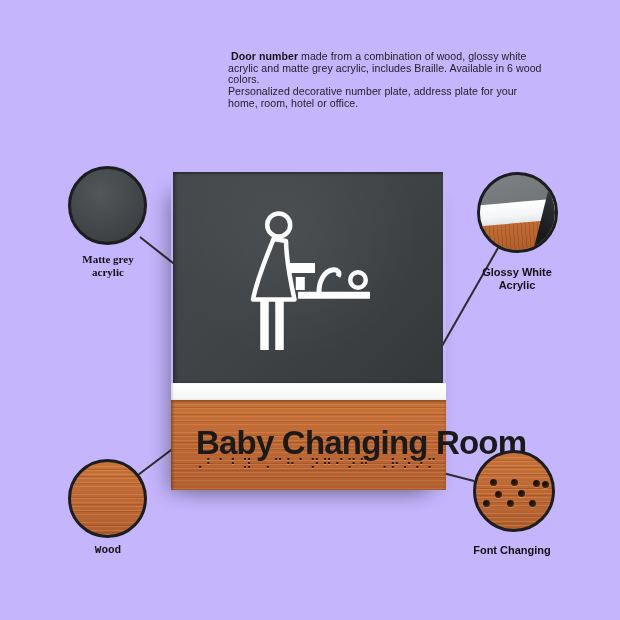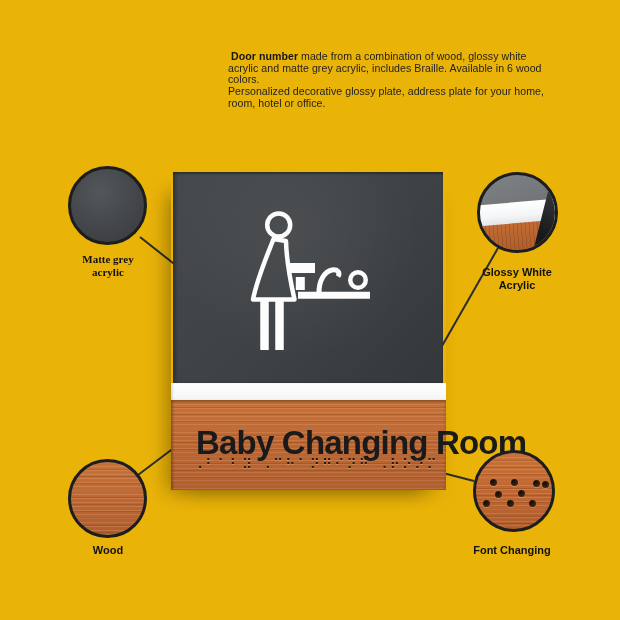--- a/index.html
+++ b/index.html
@@ -1,17 +1,17 @@
 <!DOCTYPE html>
 <html><head>
 <meta charset="utf-8">
 <style>
   html,body{margin:0;padding:0;background:#fff;}
   .canvas{
-    position:relative;width:620px;height:620px;background:#eab308;overflow:hidden;
+    position:relative;width:620px;height:620px;background:#c4b5fd;overflow:hidden;
     font-family:"Liberation Sans",sans-serif;color:#1e1e1e;
   }
   
   .desc{position:absolute;left:228px;top:51px;width:318px;font-size:10.6px;line-height:11.7px;color:#1f1f1f;letter-spacing:0.05px;}
   .desc p{margin:0;}
   .desc .p1{text-indent:3px;}
   .desc b{font-weight:bold;color:#161616;}
   
   .lines{position:absolute;left:0;top:0;width:620px;height:620px;z-index:1;pointer-events:none;}
   
@@ -41,21 +41,21 @@
   .bdot{position:absolute;width:7px;height:7px;border-radius:50%;
     background:radial-gradient(circle at 35% 30%,#120b06 0%,#33200f 55%,#54301a 100%);
     box-shadow:0 1px 1px rgba(255,235,210,0.28);}
   .bd1{left:13.5px;top:25.5px;} .bd2{left:34.5px;top:25.5px;} .bd3{left:56.5px;top:26.5px;}
   .bd4{left:65.5px;top:27.5px;} .bd5{left:18.5px;top:37.5px;} .bd6{left:41.5px;top:36.5px;}
   .bd7{left:6.5px;top:46.5px;}  .bd8{left:30.5px;top:46.5px;} .bd9{left:52.5px;top:46.5px;}
   
   .co-label{position:absolute;font-size:11px;font-weight:bold;color:#121212;text-align:center;line-height:13px;z-index:2;}
   .lbl-matte{left:58px;top:253px;width:100px;font-family:Liberation Serif, serif;}
   .lbl-glossy{left:465px;top:266px;width:104px;}
-  .lbl-wood{left:66px;top:544px;width:84px;}
+  .lbl-wood{left:66px;top:544px;width:84px;font-family:Liberation Mono, monospace;}
   .lbl-braille{left:460px;top:544px;width:104px;}
   
   .sign{position:absolute;left:171px;top:172px;width:275px;height:318px;z-index:2;
     box-shadow:-14px 12px 18px -10px rgba(0,0,0,0.32), 4px 14px 18px -12px rgba(0,0,0,0.20);}
   .sign-grey{position:relative;margin:0 3px 0 2px;height:211px;
     background:
       radial-gradient(circle at 45% 30%, rgba(255,255,255,0.05), rgba(0,0,0,0) 60%),
       linear-gradient(135deg,#474a4d 0%,#3f4245 55%,#353競83a 100%);
     background:
       radial-gradient(circle at 45% 30%, rgba(255,255,255,0.05), rgba(0,0,0,0) 60%),
@@ -75,21 +75,21 @@
 </style>
 </head>
 <body>
 
 <div class="canvas">
 
   <div class="desc">
     <p class="p1">
       <b>Door number</b><span> made from a combination of wood, glossy white acrylic and matte grey acrylic, includes Braille. Available in 6 wood colors.</span>
     </p>
-    <p>Personalized decorative glossy plate, address plate for your home, room, hotel or office.</p>
+    <p>Personalized decorative number plate, address plate for your home, room, hotel or office.</p>
   </div>
 
   <svg class="lines" viewBox="0 0 620 620">
     <g stroke="#2d2d2d" stroke-width="2" fill="#2d2d2d">
       <line x1="140" y1="237" x2="192" y2="278"></line>
       <circle cx="192" cy="278" r="3.5" stroke="none"></circle>
       <line x1="498" y1="248" x2="418" y2="388"></line>
       <circle cx="418" cy="388" r="3.5" stroke="none"></circle>
       <line x1="138" y1="475" x2="187" y2="438"></line>
       <circle cx="187" cy="438" r="3.5" stroke="none"></circle>

